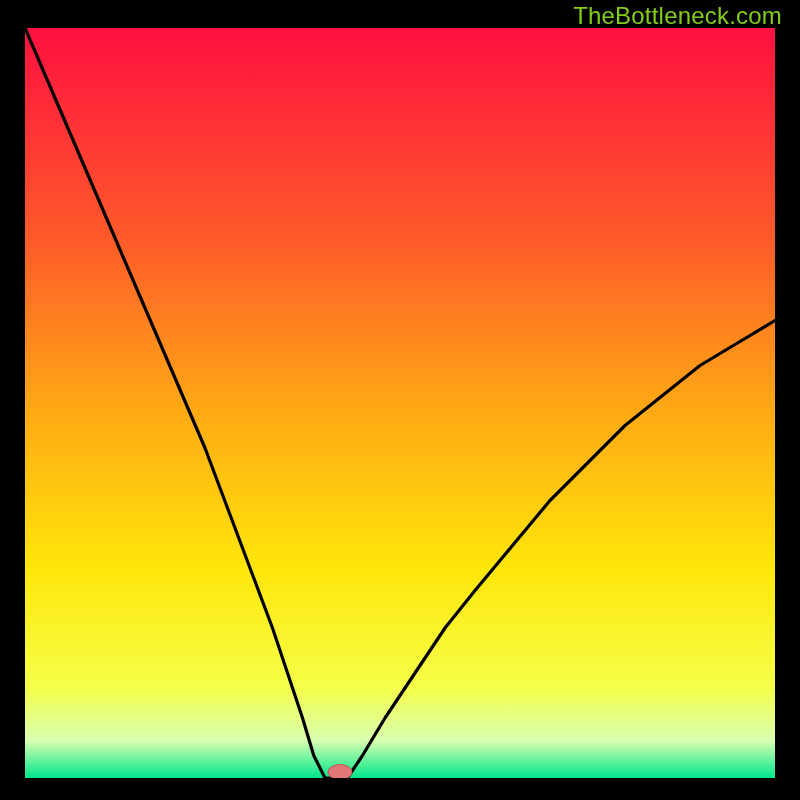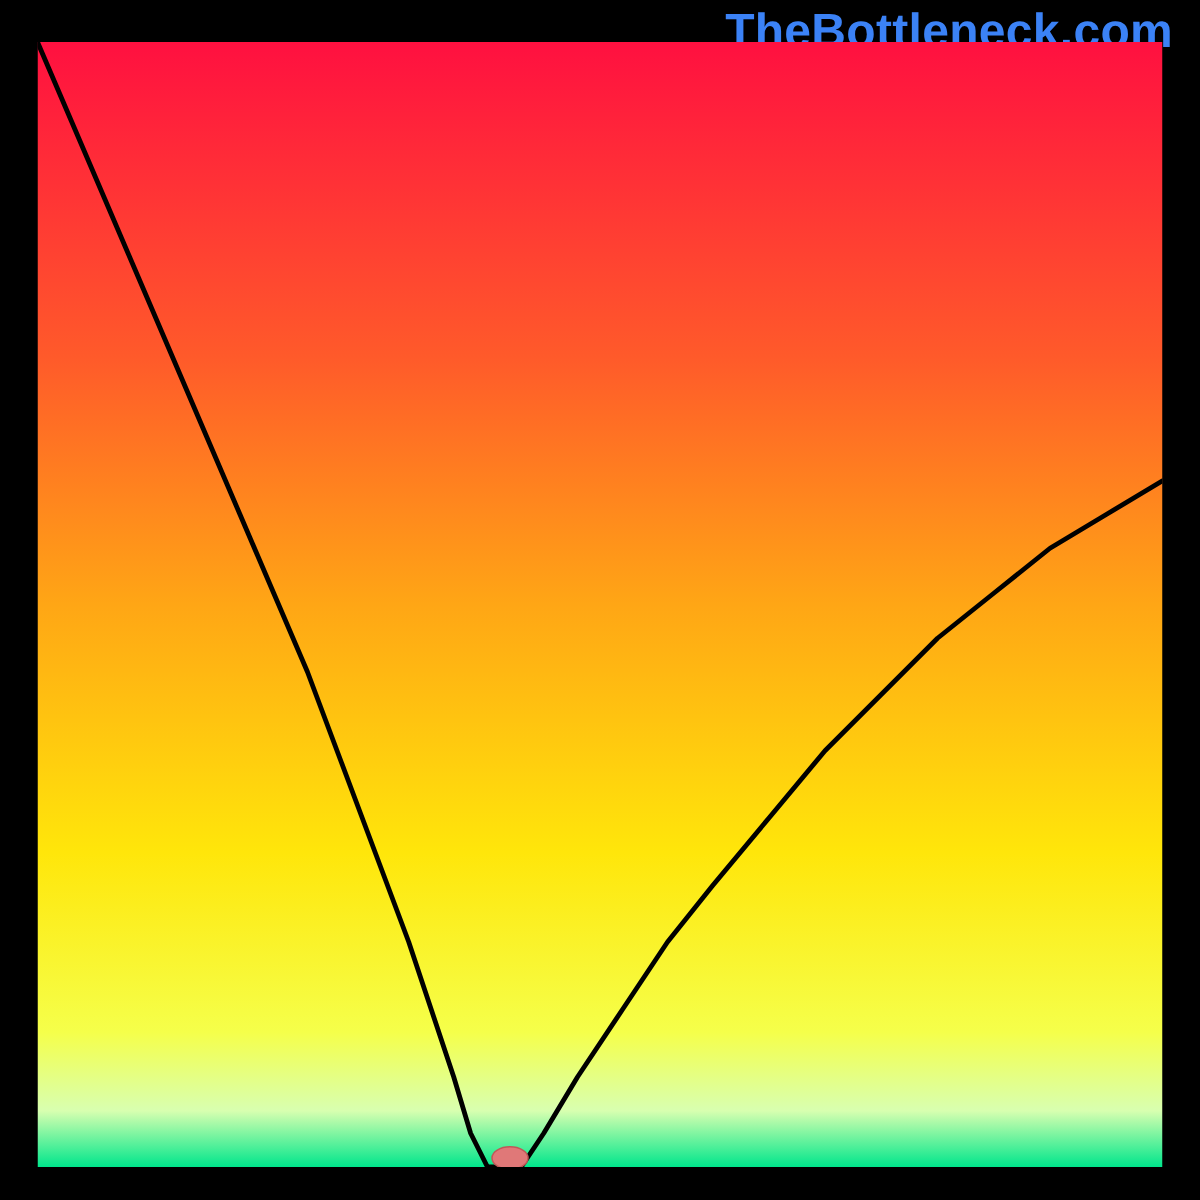--- a/index.html
+++ b/index.html
@@ -14,23 +14,23 @@
   .frame {
     position: absolute;
     left: 0; top: 0;
     width: 800px; height: 800px;
     background: #000;
   }
   .watermark {
     position: absolute;
     top: 2px;
     right: 18px;
-    color: #3b82f6;
-    font-size: 32px;
-    font-weight: 700;
+    color: #84cc16;
+    font-size: 24px;
+    font-weight: 400;
     letter-spacing: 0.2px;
     user-select: none;
   }
   .plot {
     position: absolute;
     left: 25px;
     top: 28px;
     width: 750px;
     height: 750px;
   }

